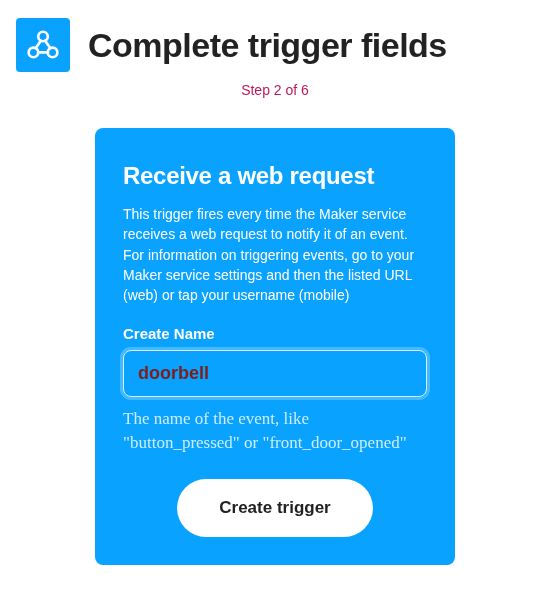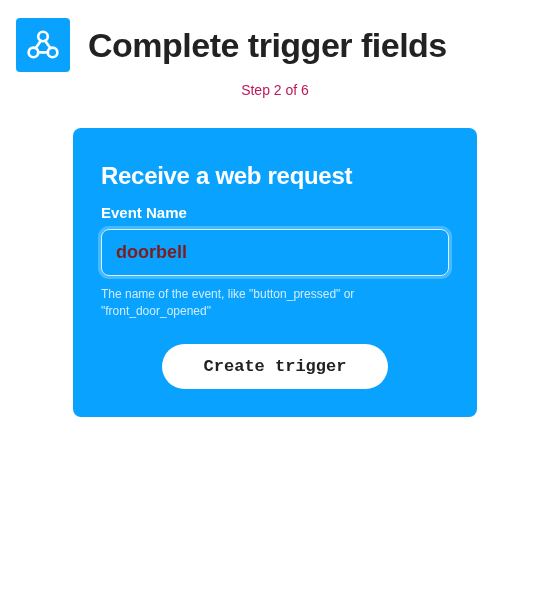--- a/index.html
+++ b/index.html
@@ -35,21 +35,21 @@
       letter-spacing: -0.5px;
       text-align: right;
     }
     .step {
       text-align: center;
       font-size: 14px;
       color: #be185d;
       margin-bottom: 30px;
     }
     .card {
-      width: 404px;
+      width: 360px;
       margin: 0 auto;
       background: #09a3ff;
       border-radius: 8px;
       padding: 34px 28px 28px 28px;
       color: #ffffff;
     }
     .card-title {
       font-size: 24px;
       font-weight: 800;
       margin-bottom: 14px;
@@ -73,38 +73,38 @@
       border-radius: 8px;
       padding: 12px 14px;
       font-size: 18px;
       font-weight: 700;
       color: #7f1d1d;
       outline: none;
       box-shadow: 0 0 0 3px rgba(255,255,255,0.25);
     }
     .field-input::placeholder { color: rgba(255,255,255,0.7); }
     .field-hint {
-      font-size: 12px;
+      font-size: 17px;
       color: rgba(255,255,255,0.8);
       line-height: 1.4;
       margin-top: 10px;
       margin-bottom: 24px;
+      font-family: Liberation Serif, serif;
     }
     .submit {
       display: block;
       margin: 0 auto;
       background: #ffffff;
       color: #222222;
       font-size: 17px;
       font-weight: 800;
       border: none;
       border-radius: 999px;
-      padding: 13px 42px;
+      padding: 19px 42px;
       cursor: pointer;
-      font-family: Liberation Mono, monospace;
     }
   </style>
 </head>
 <body>
 
 <div class="header">
   <div class="service-icon">
     <svg viewBox="0 0 64 64" fill="none" stroke="#ffffff" stroke-width="5" stroke-linecap="round">
       <circle cx="32" cy="16" r="9"></circle>
       <circle cx="14" cy="46" r="9"></circle>
@@ -114,19 +114,20 @@
       <path d="M23 46 L41 46"></path>
     </svg>
   </div>
   <h1 class="title">Complete trigger fields</h1>
 </div>
 
 <div class="step">Step 2 of 6</div>
 
 <div class="card">
   <div class="card-title">Receive a web request</div>
+  <div class="card-desc">This trigger fires every time the Maker service receives a web request to notify it of an event. For information on triggering events, go to your Maker service settings and then the listed URL (web) or tap your username (mobile)</div>
 
-  <div class="field-label">Event Name</div>
+  <div class="field-label">Create Name</div>
   <input class="field-input" type="text" value="doorbell" style="">
   <div class="field-hint">The name of the event, like "button_pressed" or "front_door_opened"</div>
 
   <button class="submit">Create trigger</button>
 </div>
 
 </body></html>

